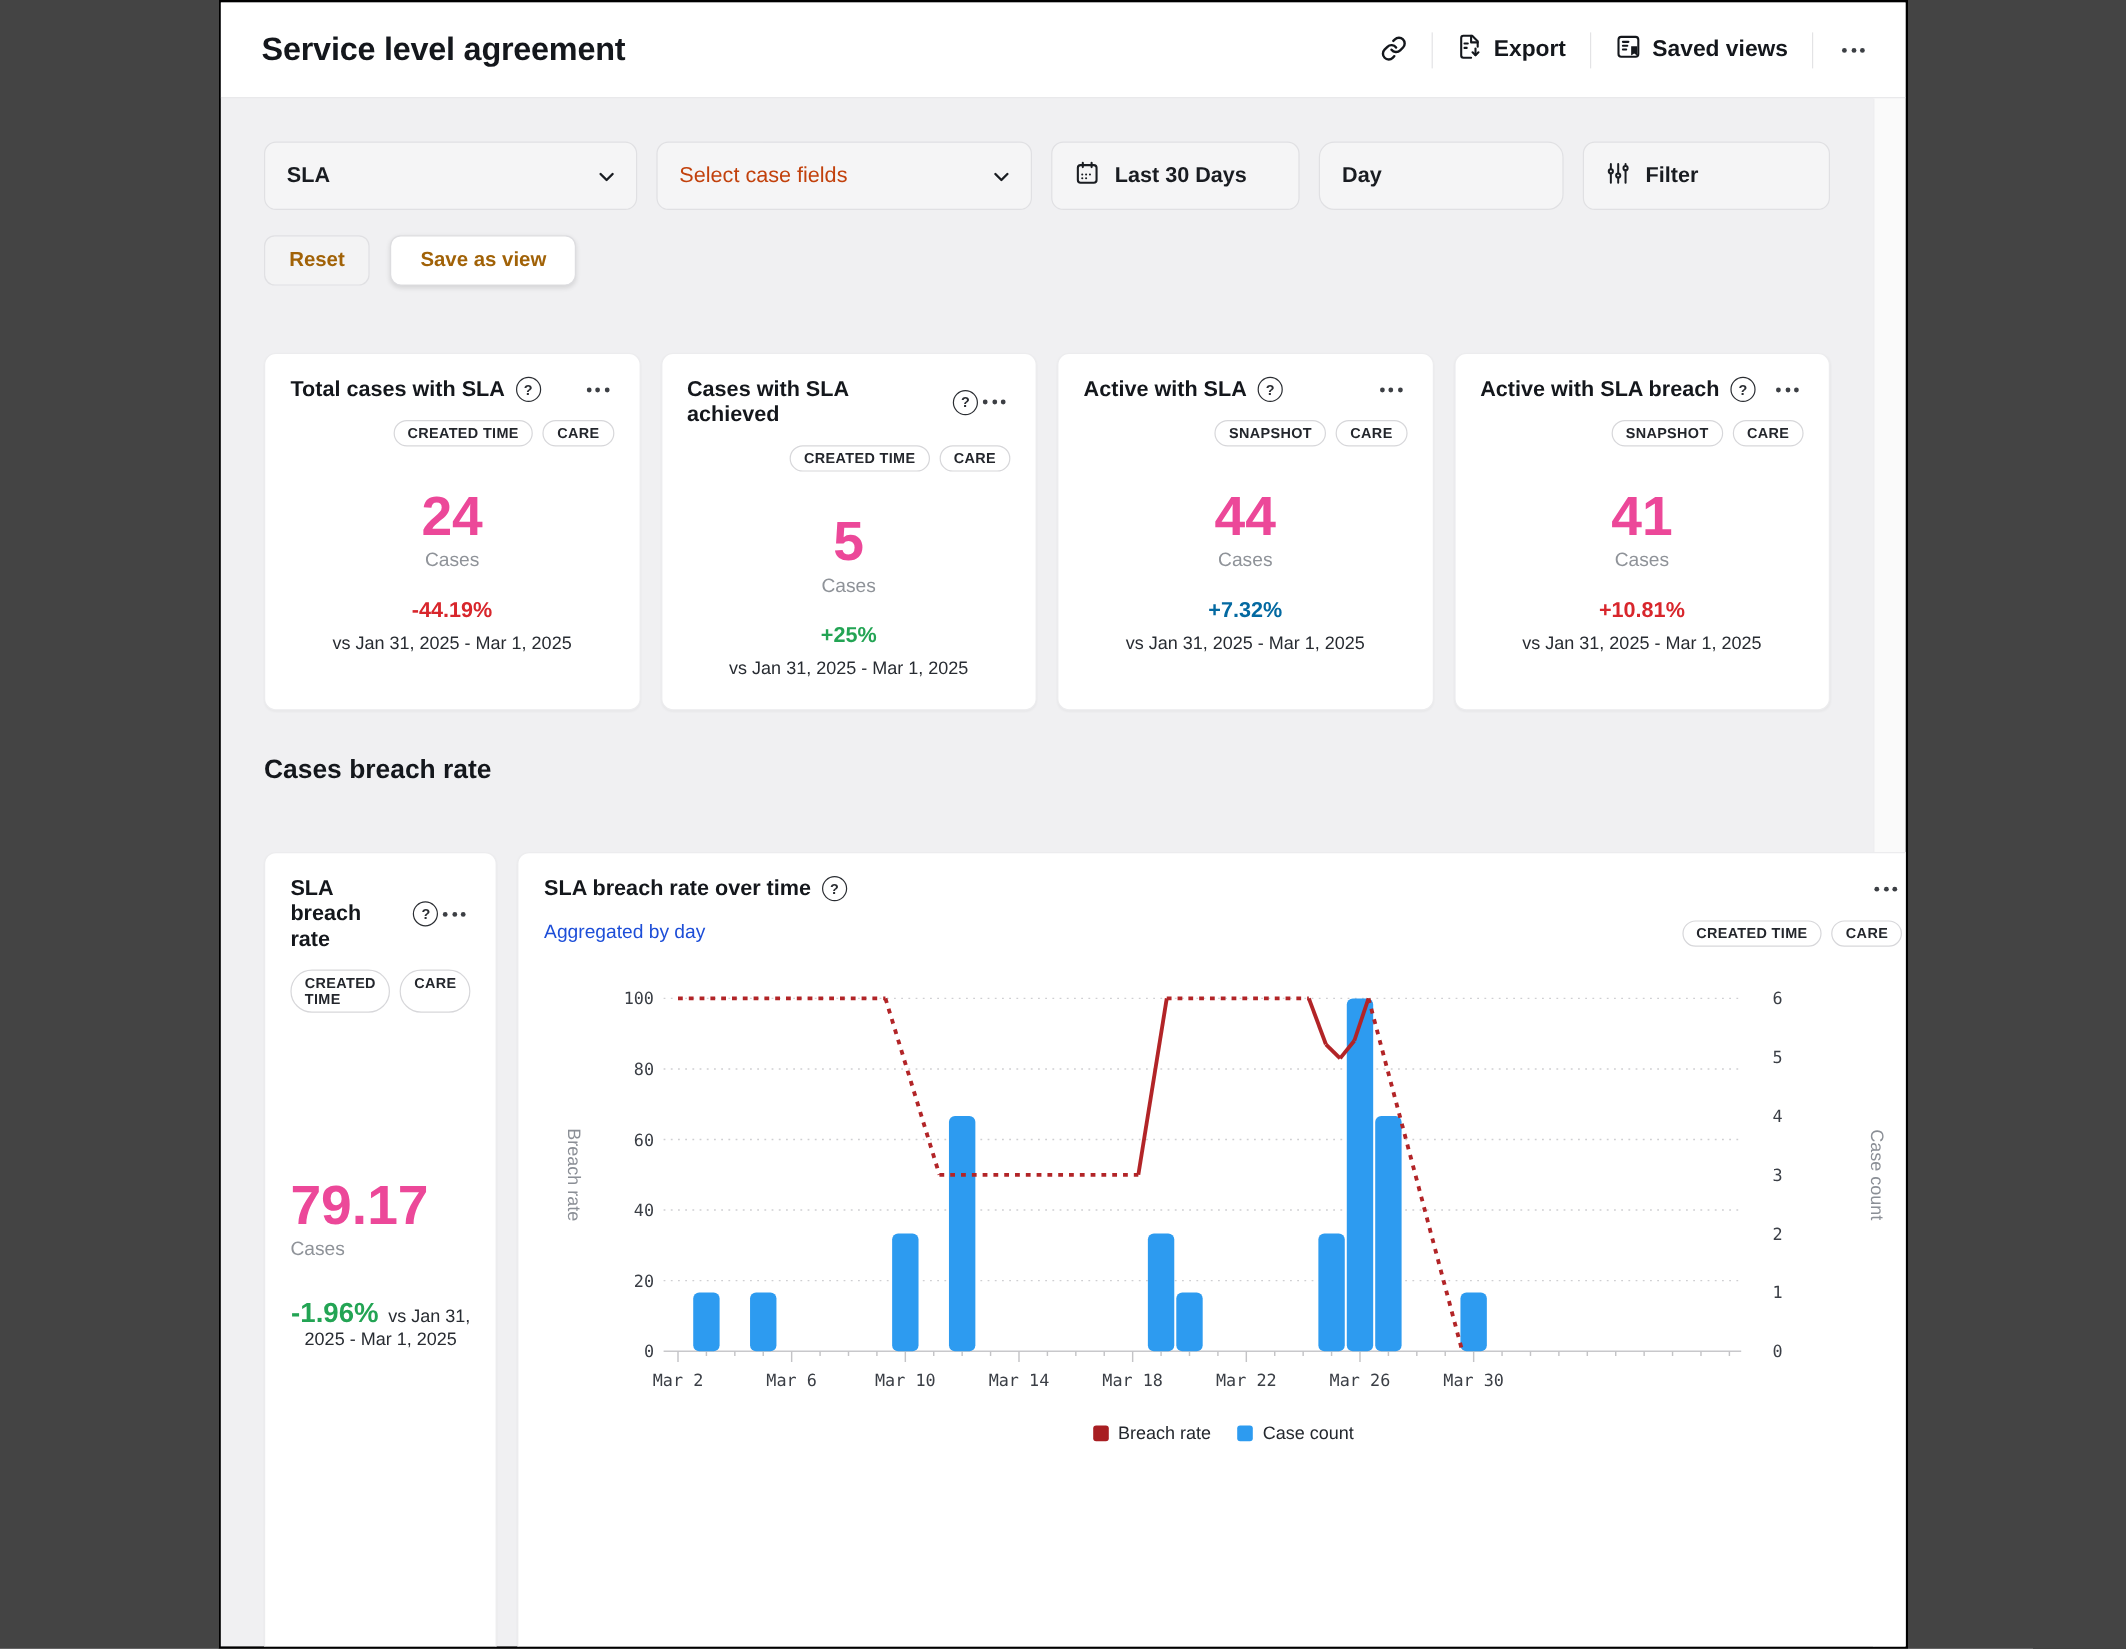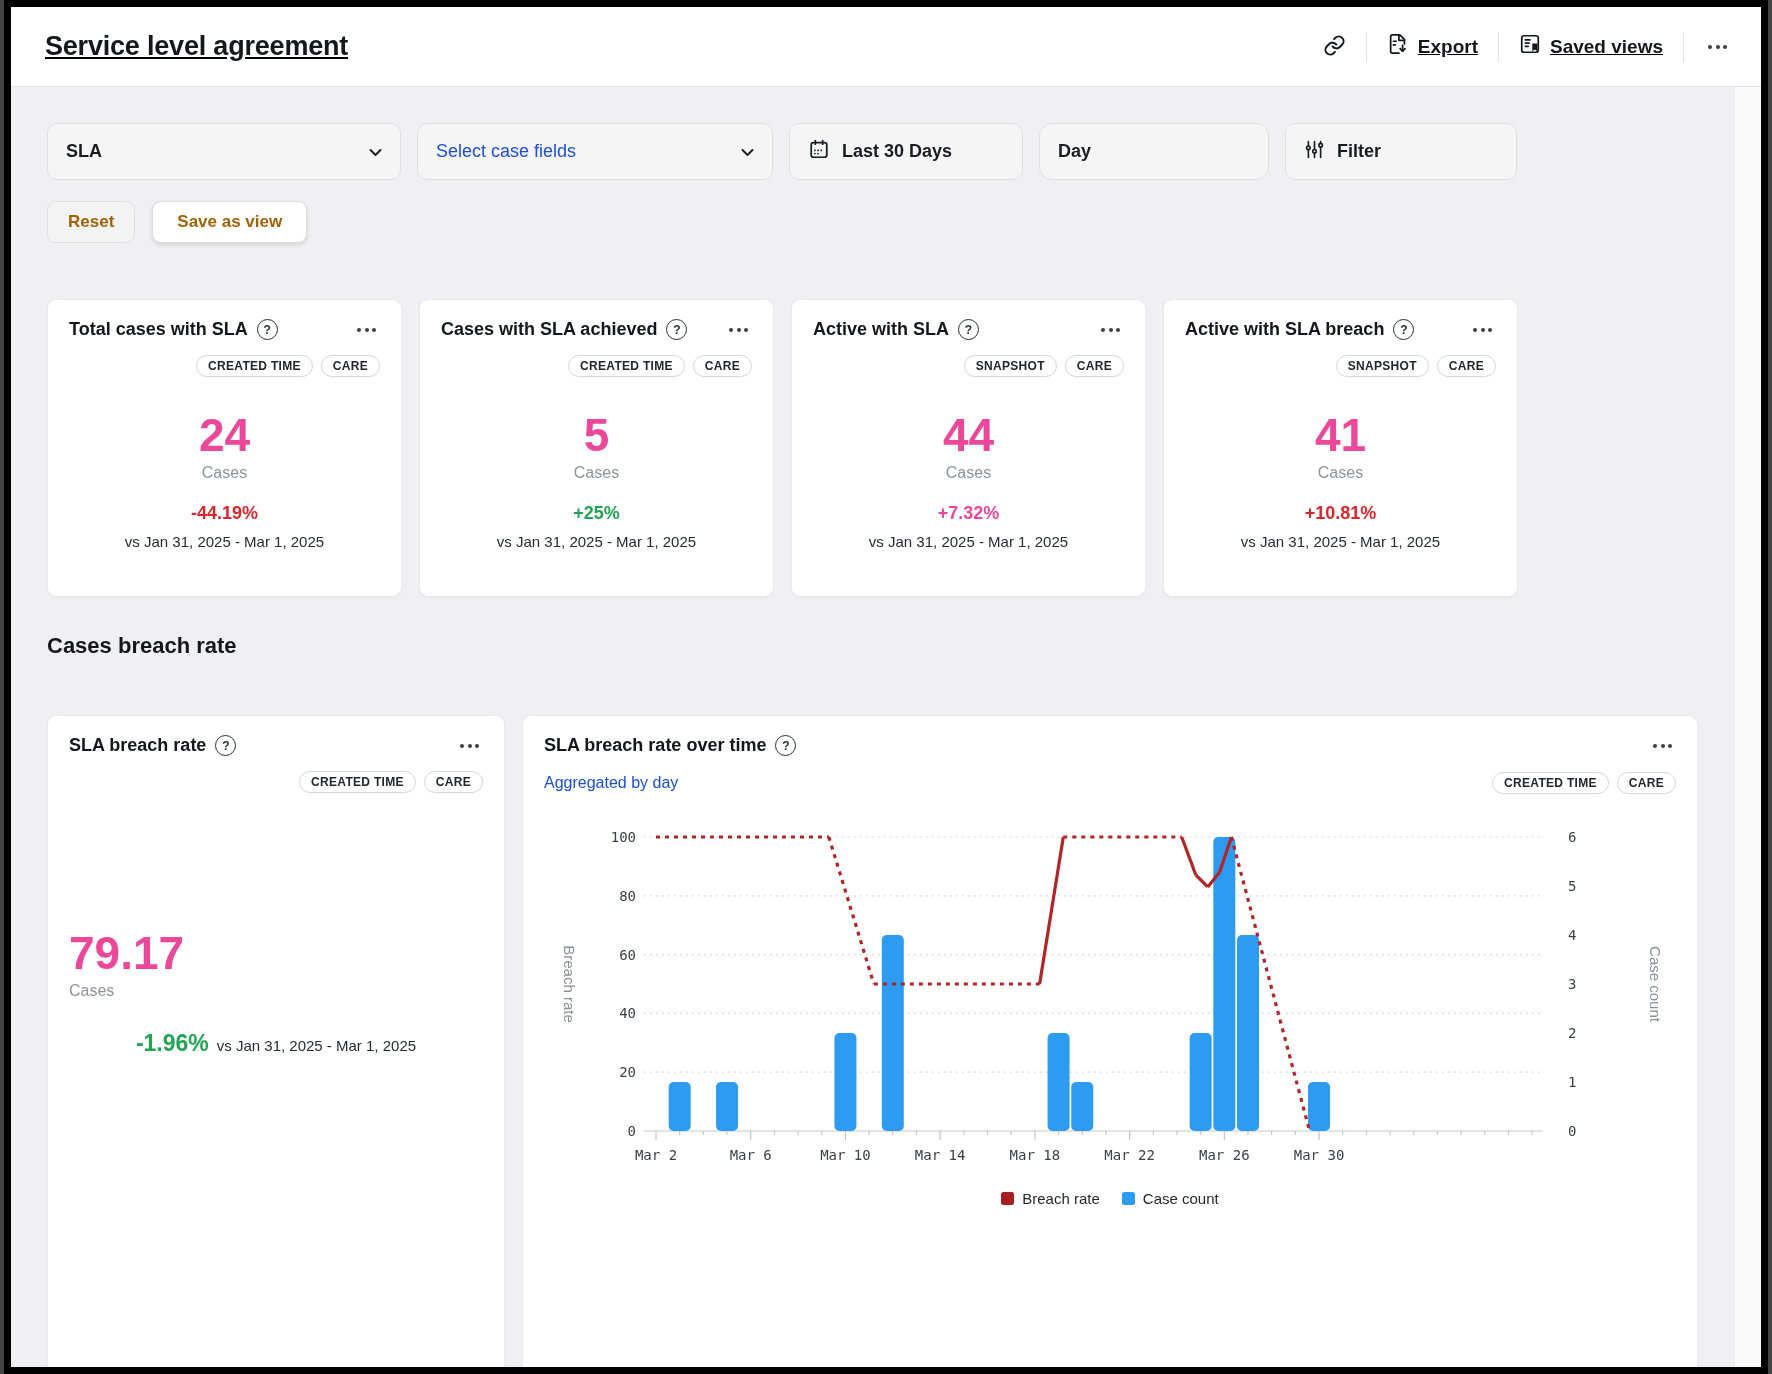--- a/index.html
+++ b/index.html
@@ -1,39 +1,39 @@
 <!DOCTYPE html>
 <html><head>
 <meta charset="utf-8">
 <style>
   * { margin:0; padding:0; box-sizing:border-box; }
   body { background:#444; font-family:"Liberation Sans", sans-serif; }
   .screen{
-    width:1764px; height:1374px; border:7px solid #000000; background:#f0f0f2;
-    position:relative; overflow:hidden; margin:0 auto;text-decoration:underline;
+    width:1408px; height:1374px; border:2px solid #000000; background:#f0f0f2;
+    position:relative; overflow:hidden; margin:0 auto;
   }
   
   .hdr{ height:80px; background:#fff; border-bottom:1px solid #e4e4e6;
         display:flex; align-items:center; padding:0 30px 0 34px; }
   .hdr-title{ font-size:27px; font-weight:700; color:#14171c; letter-spacing:-0.2px; }
   .hdr-right{ margin-left:auto; display:flex; align-items:center; gap:20px; color:#14171c; }
   .hdr-btn{ display:flex; align-items:center; gap:9px; font-size:19px; font-weight:600;
             color:#14171c; cursor:pointer; background:none; border:none; font-family:inherit;}
   .vdiv{ width:1px; height:30px; background:#e3e3e5; }
   .icon-btn{ background:none; border:none; cursor:pointer; display:flex; align-items:center; color:#14171c;}
   
   .scrollbar{ position:absolute; top:80px; right:0; bottom:0; width:27px;
               background:#fafafa; border-left:1px solid #ececee; }
   
   .content{ position:absolute; top:80px; left:0; right:27px; bottom:0; padding:36px; }
   .filter-row{ display:flex; gap:16px; }
   .fctl{ height:57px; border-radius:10px; border:1px solid #e0e0e3; background:#f5f5f6;
          display:flex; align-items:center; padding:0 18px; font-size:18px; cursor:pointer; }
   .fctl .lbl{ font-weight:700; color:#191c21; }
-  .fctl .ph{ font-weight:400; color:#1d4ed8; }
+  .fctl .ph{ font-weight:400; color:#c2410c; }
   .fctl .grow{ flex:1; }
   .w-sla{ width:354px; } .w-case{ width:356px; } .w-date{ width:234px; gap:12px; justify-content:flex-start;}
   .w-day{ width:230px;border-radius:13px; } .w-filter{ width:232px; gap:12px; }
   .btn-row{ display:flex; gap:17px; margin-top:21px; }
   .btn{ border-radius:9px; font-size:17px; font-weight:700; color:#a16207; cursor:pointer;
         font-family:inherit; }
   .btn-reset{ padding:9px 20px; background:#f3f3f4; border:1px solid #e0e0e3; }
   .btn-save{ padding:10px 24px; background:#fff; border:1px solid #dddde0;
              box-shadow:0 2px 4px rgba(0,0,0,.12); }
   
@@ -233,21 +233,21 @@
               <i></i>
             </span>
         </div>
         <div class="badge-row">
           <span class="badge">SNAPSHOT</span>
           <span class="badge">CARE</span>
         </div>
         <div class="kpi-center">
           <div class="big-val">44</div>
           <div class="unit">Cases</div>
-          <div class="delta" style="color: #ec4899;">+7.32%</div>
+          <div class="delta" style="color: #0369a1;">+7.32%</div>
           <div class="compare">vs Jan 31, 2025 - Mar 1, 2025</div>
         </div>
       </div>
 
       <div class="card kpi">
         <div class="card-head">
           <span class="card-title">Active with SLA breach</span>
           <span class="help">?</span>
           <span class="dots">
               <i></i>

